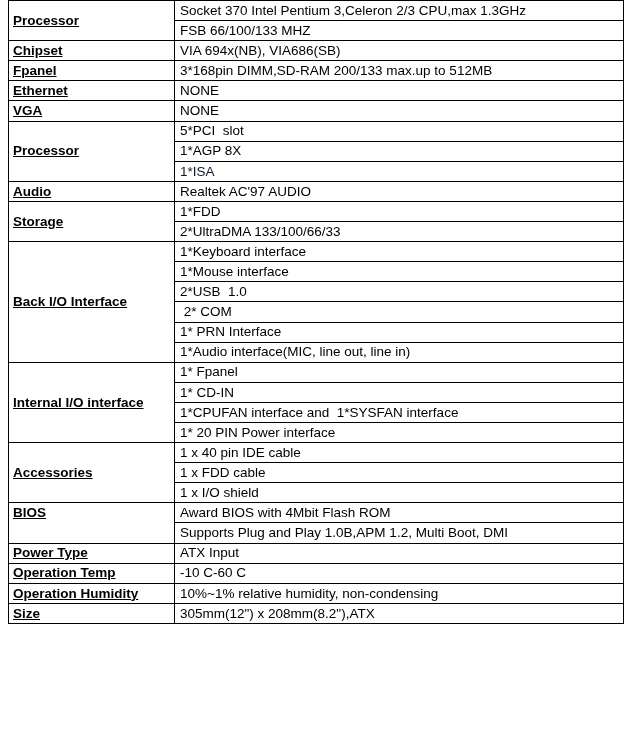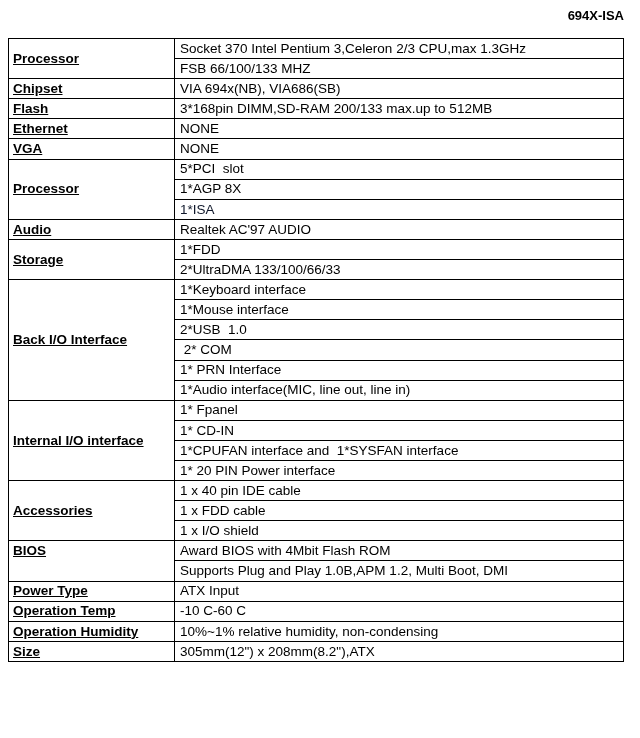--- a/index.html
+++ b/index.html
@@ -52,37 +52,36 @@
     margin-left: 21px;
   }
   table.spec td.value {
     padding-left: 5px;
   }
 </style>
 </head>
 <body>
 
 <div class="page">
-  <div class="page-header">694X-ISA</div>
 
   <table class="spec">
     <tbody>
         <tr>
           <td class="label" rowspan="2">Processor</td>
           <td class="value">Socket 370 Intel Pentium 3,Celeron 2/3 CPU,max 1.3GHz</td>
         </tr>
         <tr>
           <td class="value">FSB 66/100/133 MHZ</td>
         </tr>
         <tr>
           <td class="label" rowspan="1">Chipset</td>
           <td class="value">VIA 694x(NB), VIA686(SB)</td>
         </tr>
         <tr>
-          <td class="label" rowspan="1">Flash</td>
+          <td class="label" rowspan="1">Fpanel</td>
           <td class="value">3*168pin DIMM,SD-RAM 200/133 max.up to 512MB</td>
         </tr>
         <tr>
           <td class="label" rowspan="1">Ethernet</td>
           <td class="value">NONE</td>
         </tr>
         <tr>
           <td class="label" rowspan="1">VGA</td>
           <td class="value">NONE</td>
         </tr>

